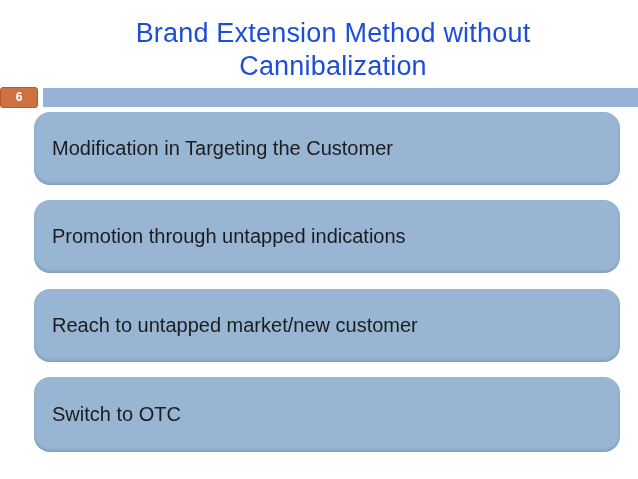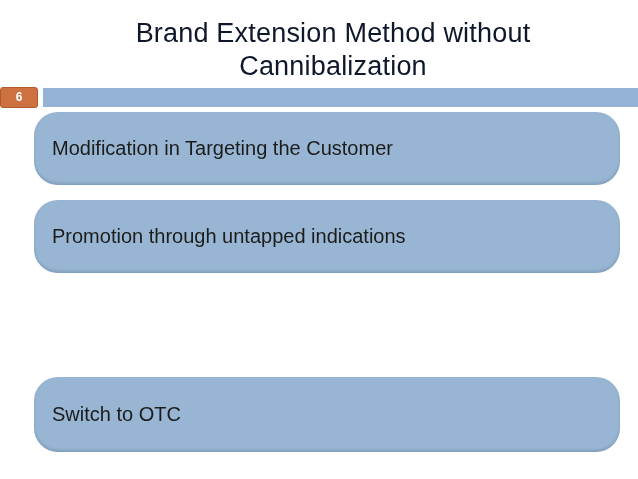--- a/index.html
+++ b/index.html
@@ -18,21 +18,21 @@
   .slide-title {
     position: absolute;
     top: 17px;
     left: 40px;
     width: 586px;
     margin: 0;
     text-align: center;
     font-size: 27px;
     line-height: 33px;
     font-weight: 400;
-    color: #0f172a;
+    color: #1d4ed8;
     letter-spacing: 0.2px;
   }
   .page-badge {
     position: absolute;
     left: 0;
     top: 87px;
     width: 38px;
     height: 21px;
     box-sizing: border-box;
     background: #ce7140;
@@ -52,21 +52,21 @@
     height: 19px;
     background: #95b3d6;
   }
   .list-item {
     position: absolute;
     left: 34px;
     width: 586px;
     box-sizing: border-box;
     height: 73px;
     background: #98b6d3;
-    border-radius: 24px;
+    border-radius: 16px;
     box-shadow: inset 0 -2px 3px rgba(73, 102, 137, 0.30);
     display: flex;
     align-items: center;
     padding-left: 18px;
     font-size: 20px;
     color: #1c1c1c;
   }
   .item-0 { top: 112px; }
   .item-1 { top: 200px; }
   .item-2 { top: 289px; }
@@ -84,18 +84,21 @@
   <div class="title-bar"></div>
 
   <div class="list-item item-0">
     <span>Modification in Targeting the Customer</span>
   </div>
 
   <div class="list-item item-1">
     <span>Promotion through untapped indications</span>
   </div>
 
+  <div class="list-item item-2">
+    <span>Reach to untapped market/new customer</span>
+  </div>
 
   <div class="list-item item-3">
     <span>Switch to OTC</span>
   </div>
 
 </div>
 
 </body></html>

